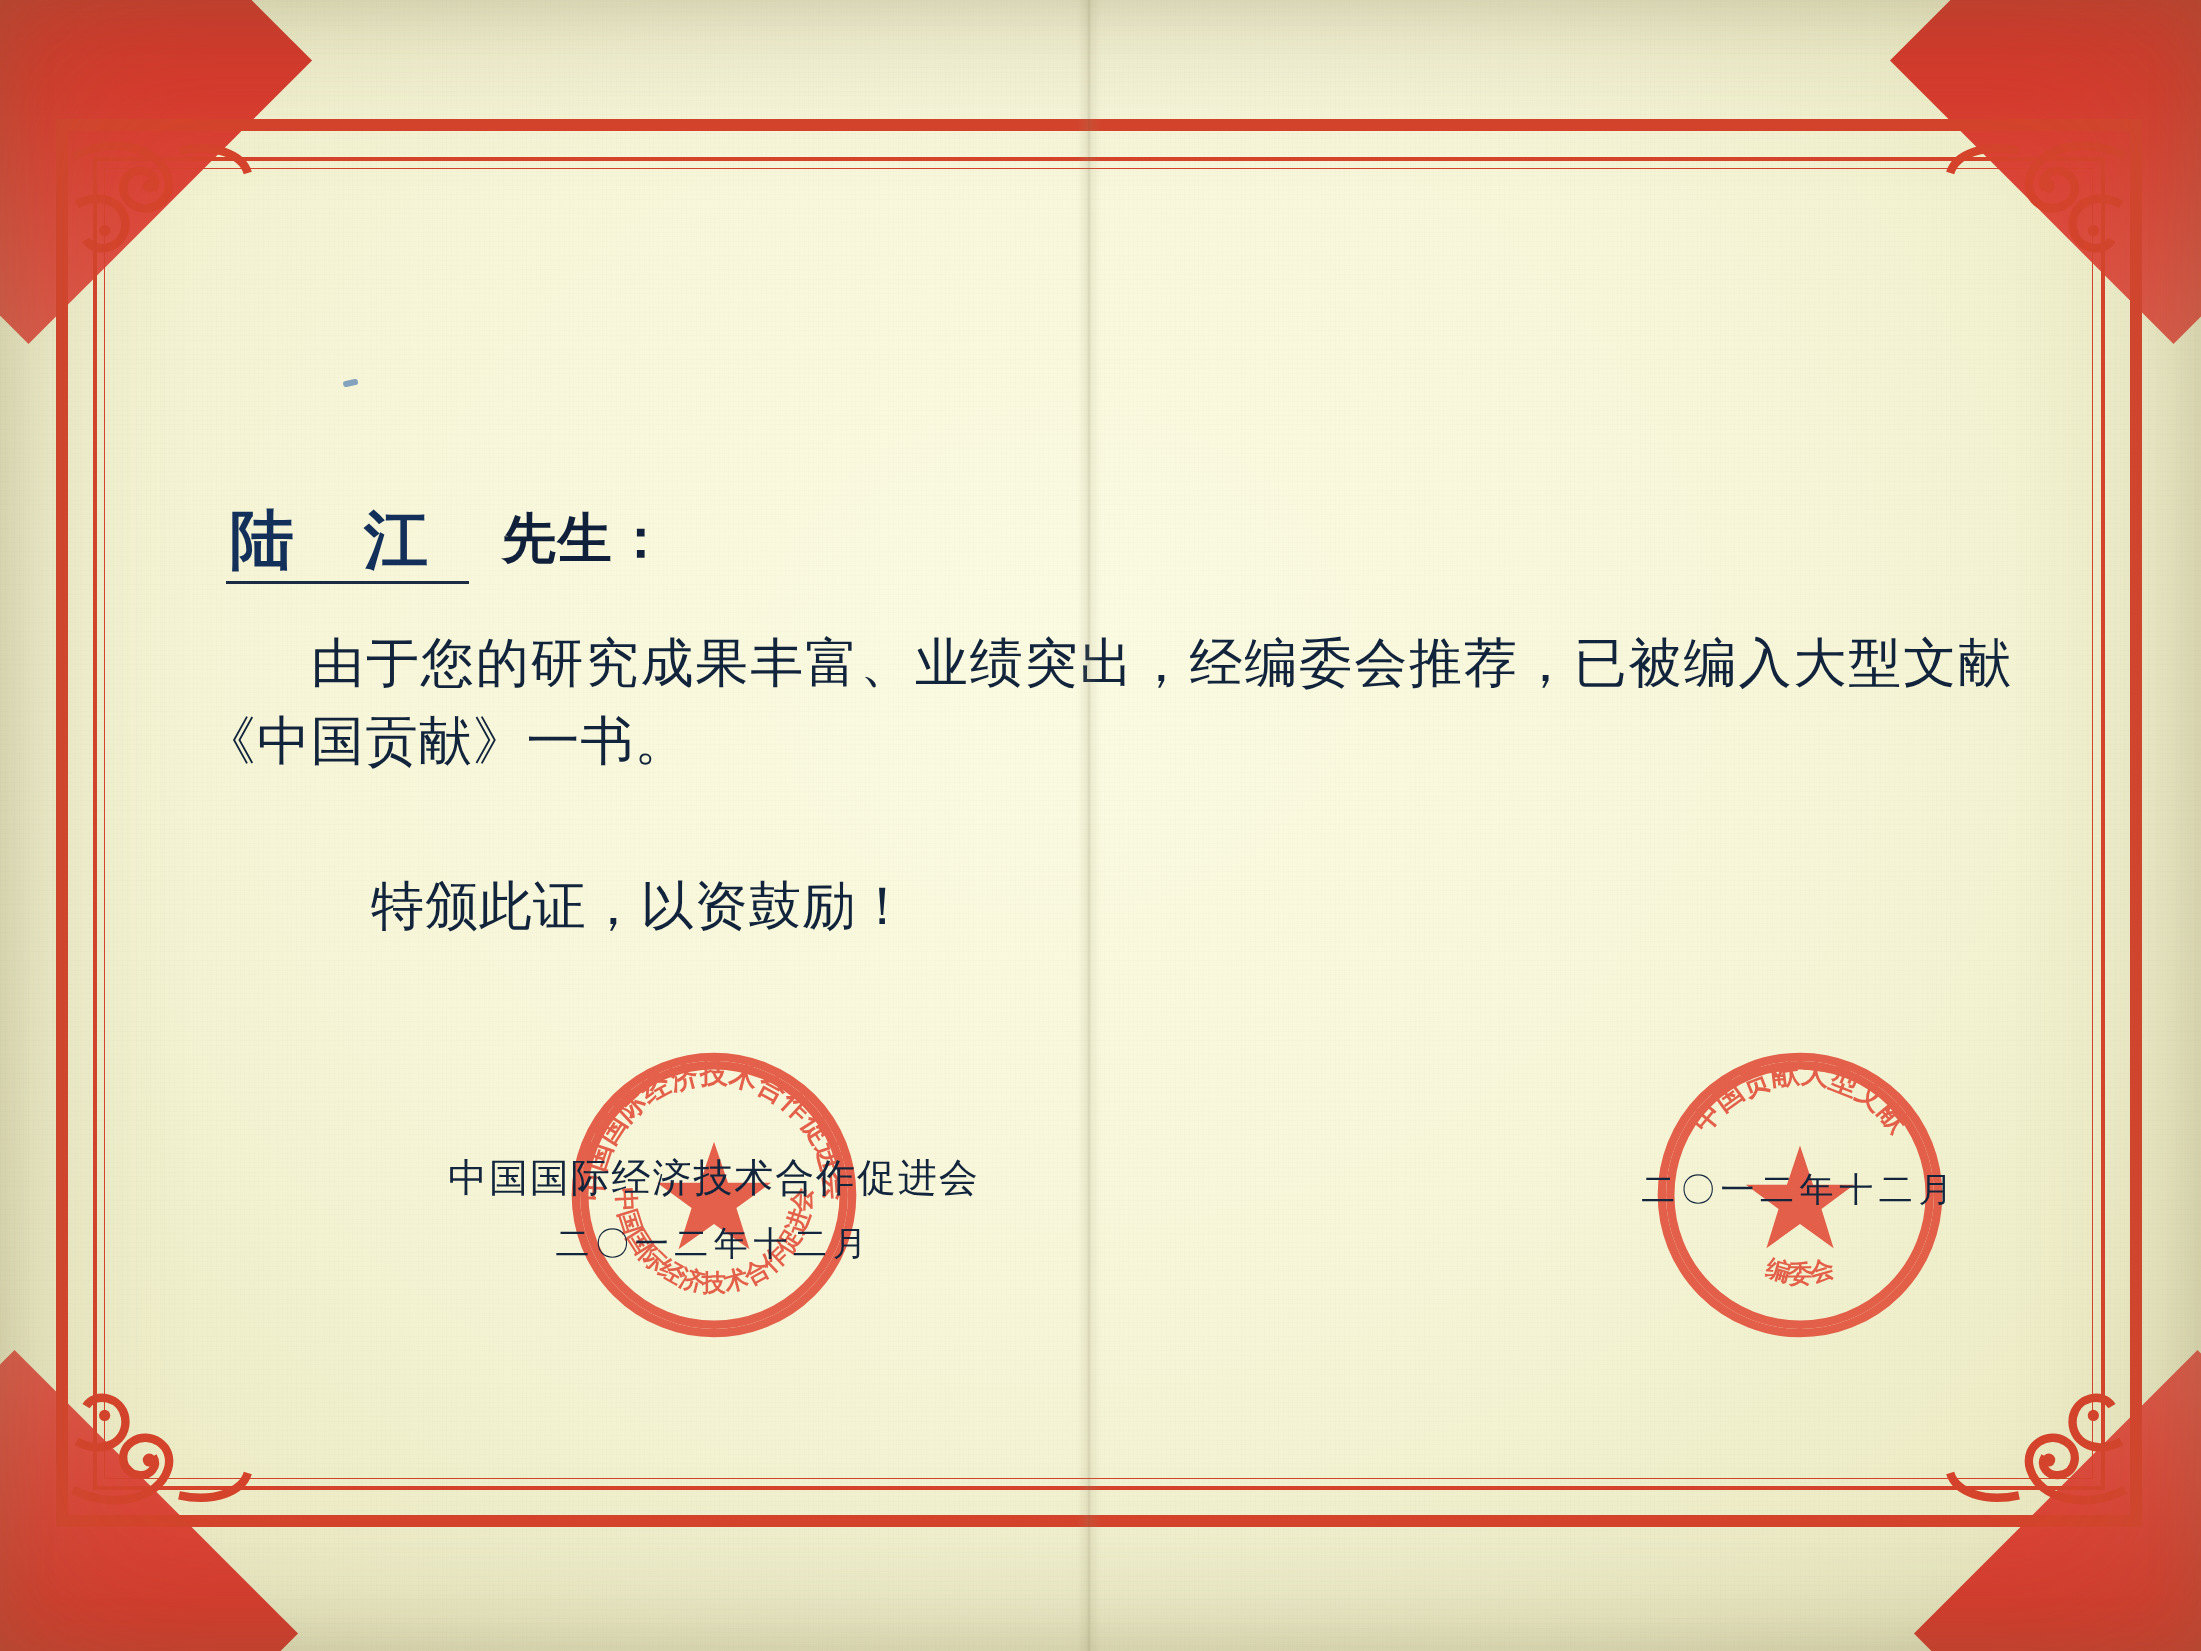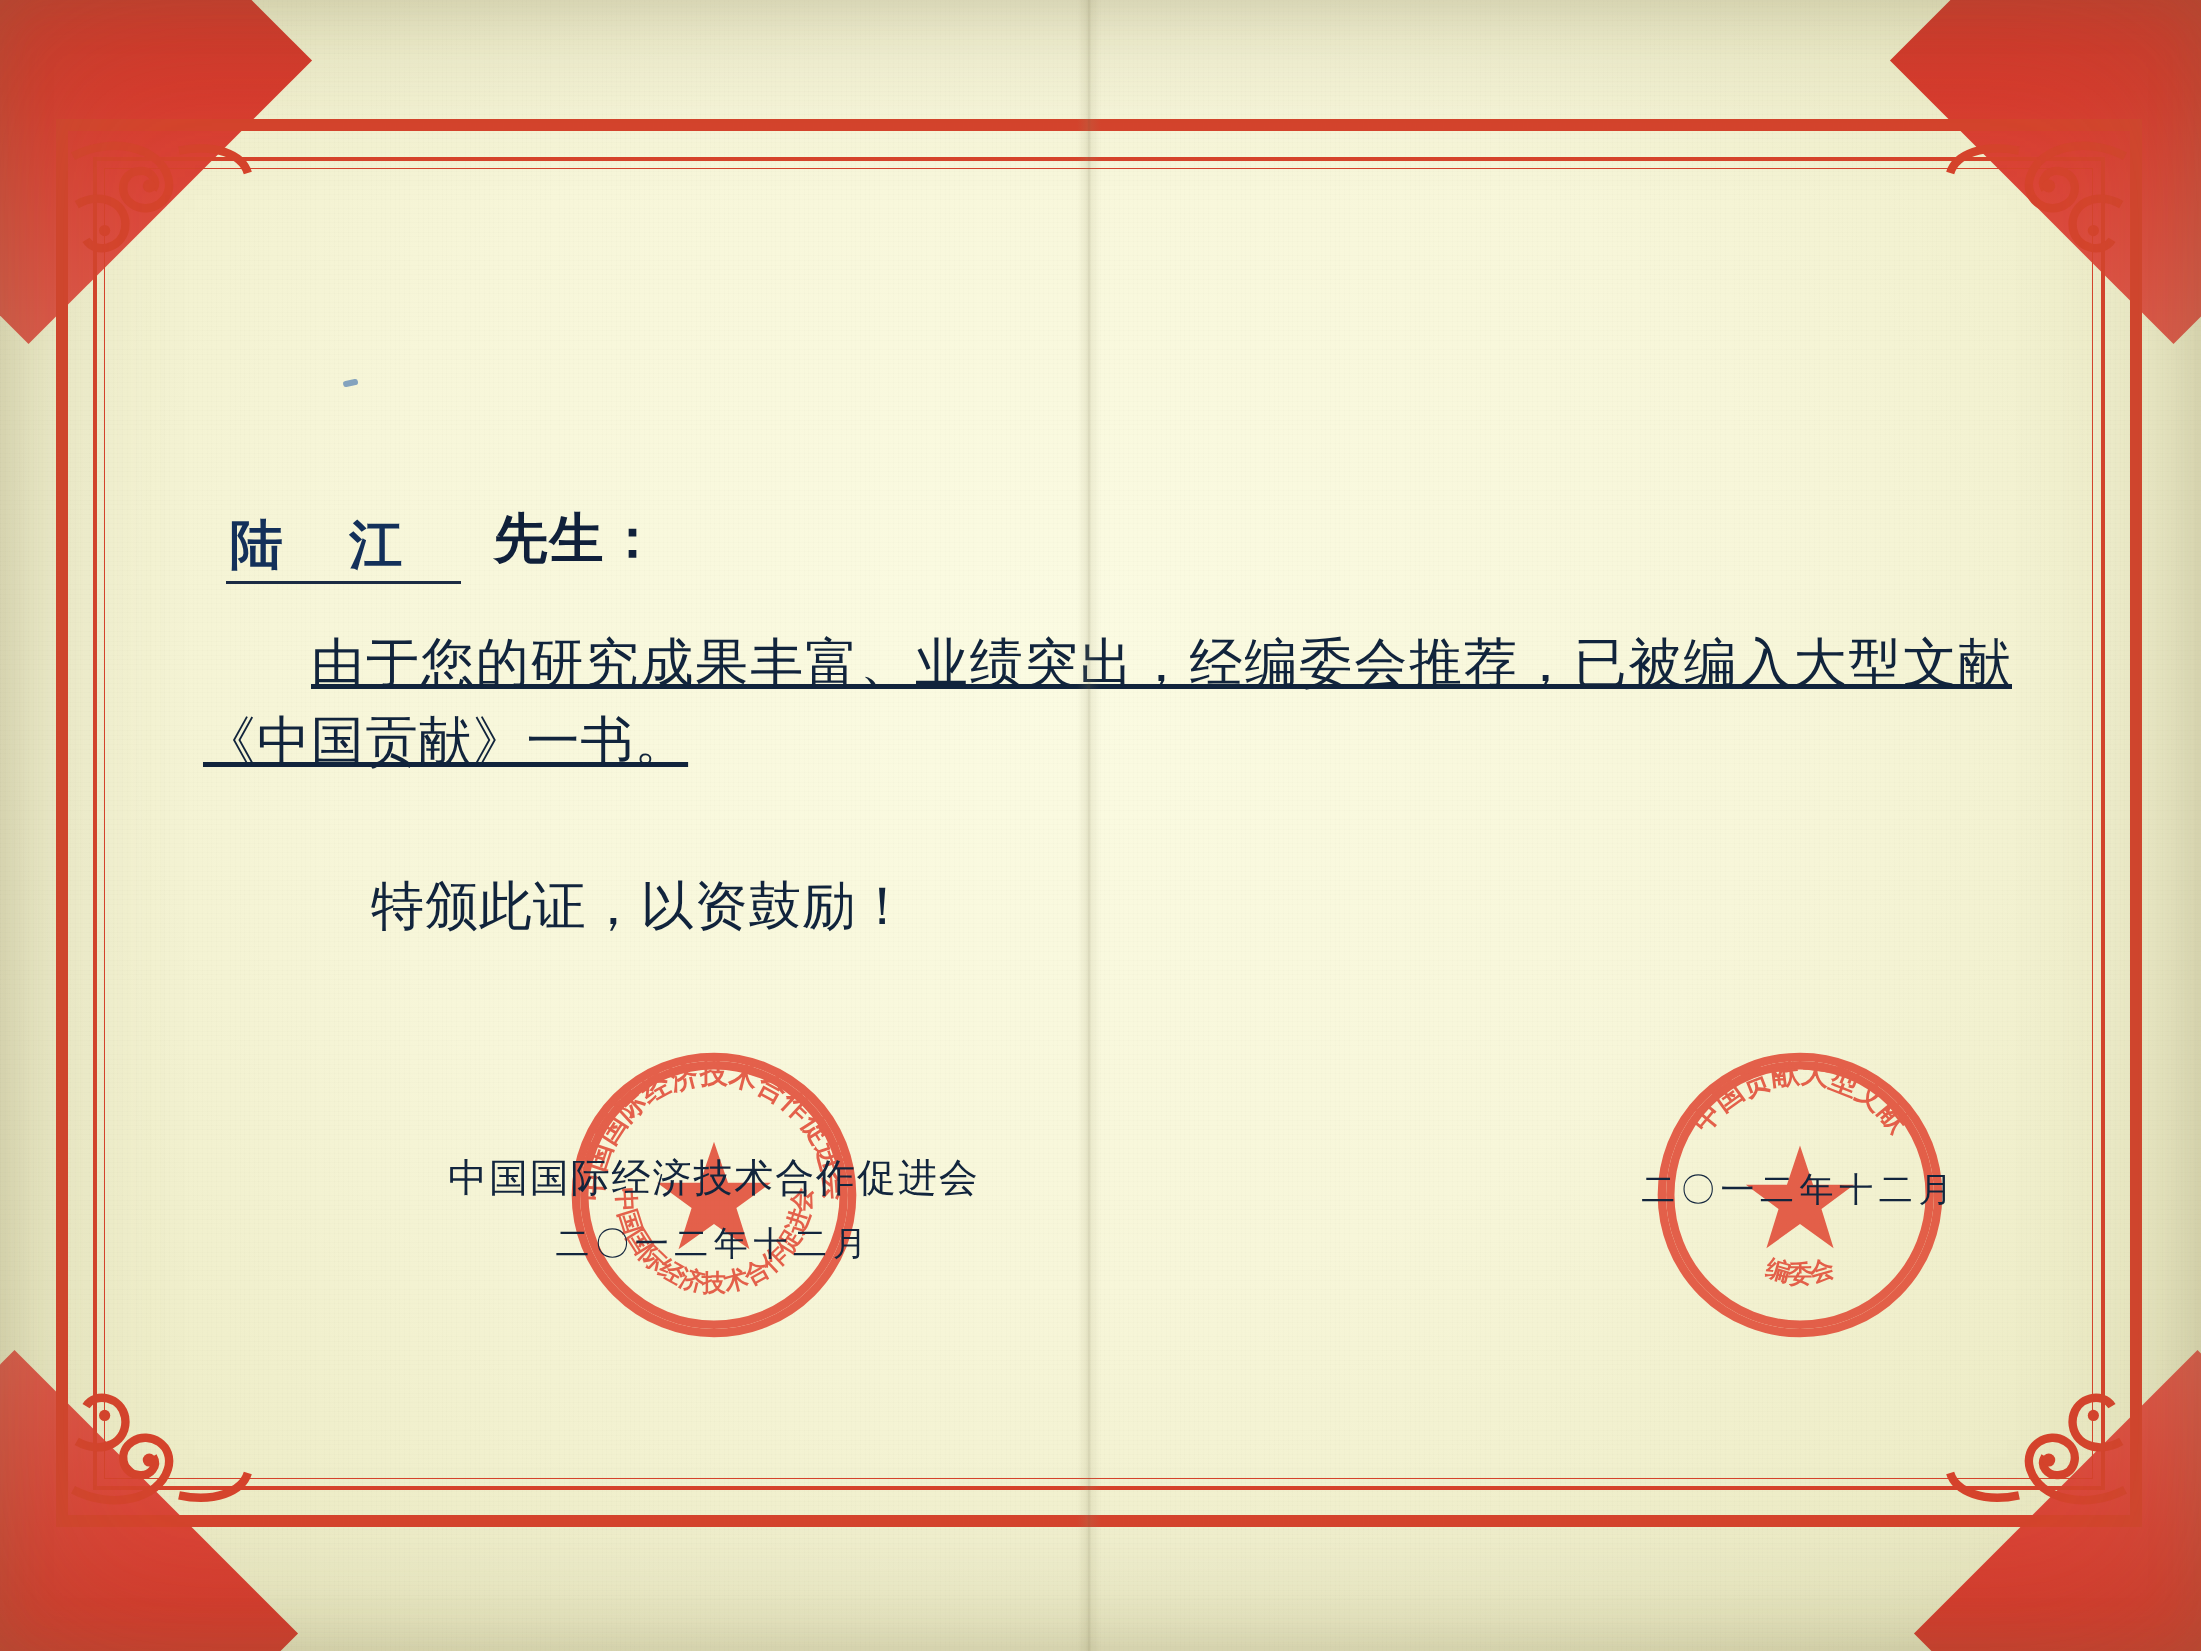--- a/index.html
+++ b/index.html
@@ -163,28 +163,28 @@
 
   .recipient-row {
     position: absolute;
     left: 86px;
     top: 317px;
     display: flex;
     align-items: flex-end;
     font-family: "DejaVu Serif", "Liberation Serif", serif;
   }
   .recipient-name {
-    font-size: 53px;
+    font-size: 64px;
     font-weight: 700;
     color: #13305a;
     letter-spacing: 24px;
     padding: 0 17px 7.5px 3.7px;
     border-bottom: 3.7px solid #1b2b44;
     min-width: 214px;
-    text-align: left;
+    text-align: right;
     line-height: 1.05;
   }
   .recipient-honorific {
     font-size: 54px;
     font-weight: 700;
     color: #10203a;
     margin-left: 33px;
     padding-bottom: 7.5px;
     letter-spacing: 1.9px;
   }
@@ -194,21 +194,20 @@
     left: 63px;
     top: 438px;
     width: 1809px;
     font-family: "DejaVu Serif", "Liberation Serif", serif;
     font-size: 53px;
     line-height: 1.48;
     color: #11243c;
     text-indent: 108px;
     letter-spacing: 0.9px;
     text-align: justify;
-    text-decoration: underline;
   }
 
   .body-closing {
     position: absolute;
     left: 63px;
     top: 681px;
     width: 1809px;
     font-family: "DejaVu Serif", "Liberation Serif", serif;
     font-size: 53px;
     line-height: 1.48;

